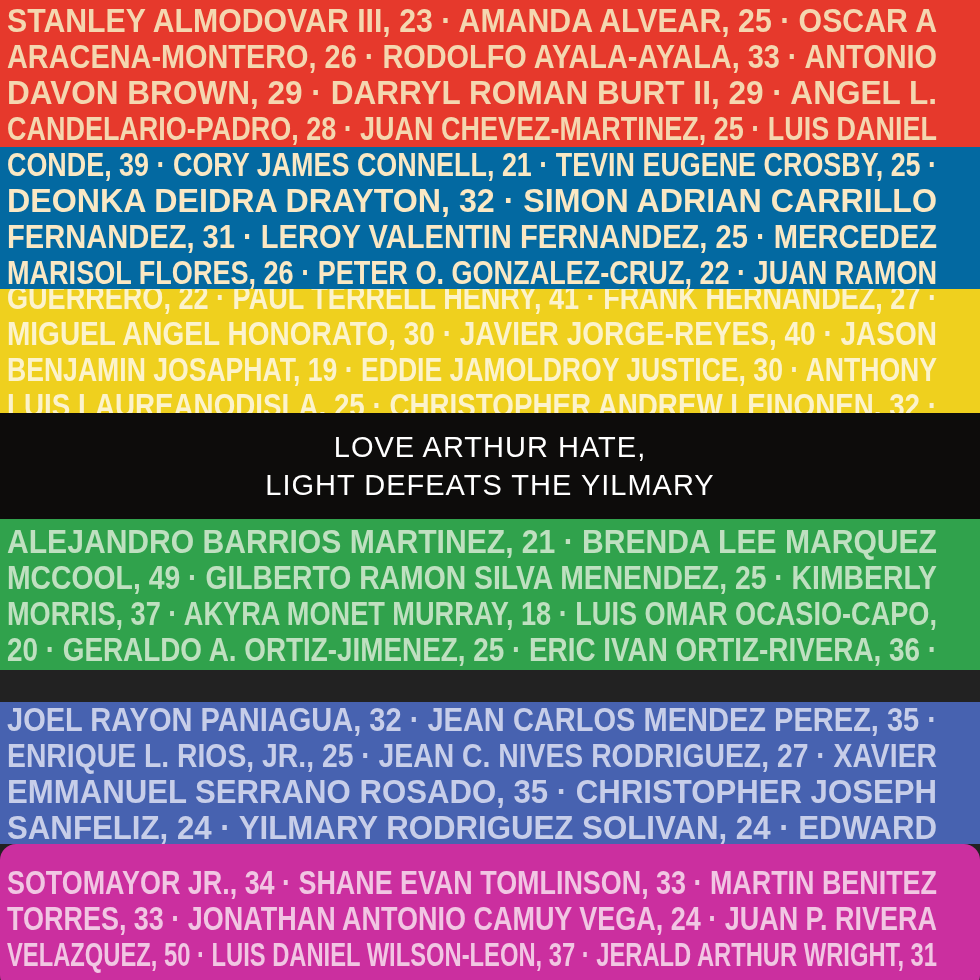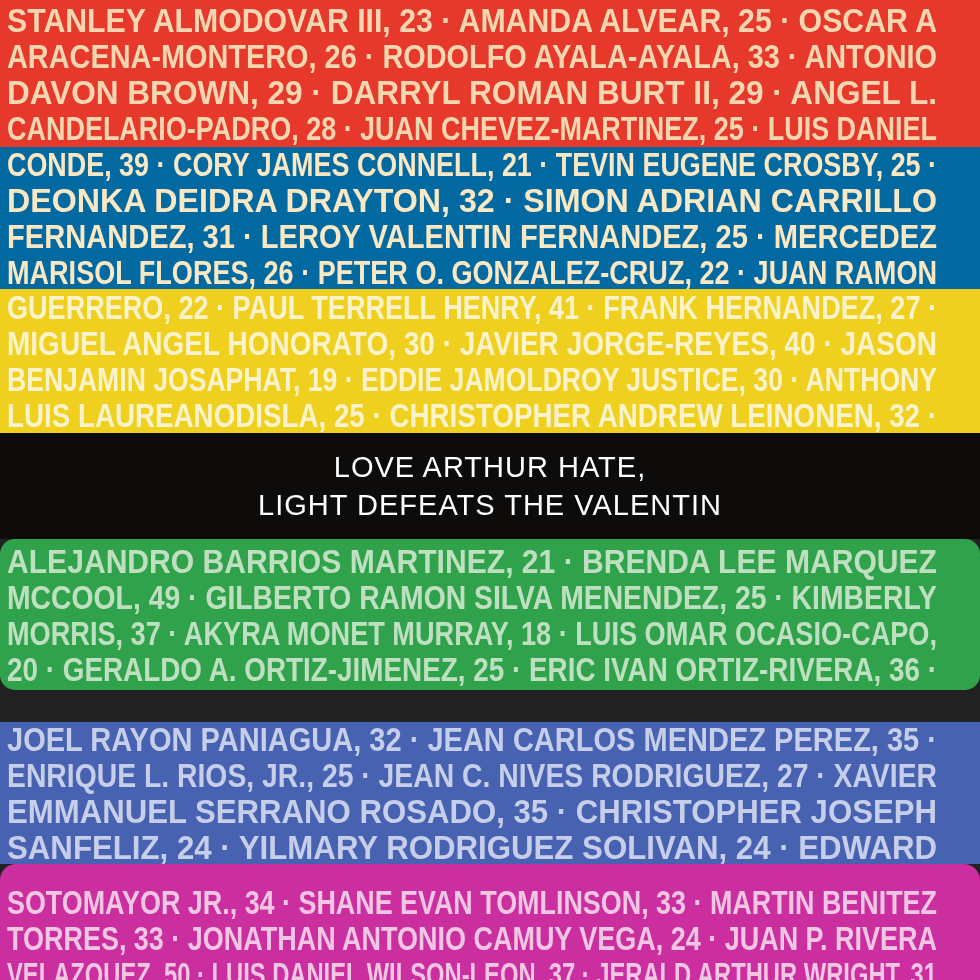--- a/index.html
+++ b/index.html
@@ -7,21 +7,21 @@
     width:980px;height:980px;overflow:hidden;position:relative;
     font-family:"Liberation Sans","DejaVu Sans",sans-serif;
     -webkit-font-smoothing:antialiased;
   }
   .stripe{
     display:flex;flex-direction:column;justify-content:center;
     padding:0 7px;box-sizing:border-box;overflow:hidden;
   }
   .s-red{height:147px;}
   .s-orange{height:142px;}
-  .s-yellow{height:144px;}
+  .s-yellow{height:124px;}
   .s-green{height:151px;}
   .s-blue{height:142px;margin-top:32px;}
   .s-magenta{height:147px;}
   .row{width:100%;height:36px;line-height:36px;text-align:left;}
   .fit-line{
     display:inline-block;white-space:nowrap;vertical-align:top;
     transform-origin:0 50%;
     font-size:34px;font-weight:bold;letter-spacing:0px;
   }
   .banner{
@@ -61,25 +61,25 @@
   <div class="stripe s-yellow" style="background-color: rgb(239, 208, 30); color: rgb(252, 243, 204);">
     <div class="row"><span class="fit-line" style="transform: scaleX(0.796148);">GUERRERO, 22 · PAUL TERRELL HENRY, 41 · FRANK HERNANDEZ, 27 ·</span></div>
     <div class="row"><span class="fit-line" style="transform: scaleX(0.823624);">MIGUEL ANGEL HONORATO, 30 · JAVIER JORGE-REYES, 40 · JASON</span></div>
     <div class="row"><span class="fit-line" style="transform: scaleX(0.78179);">BENJAMIN JOSAPHAT, 19 · EDDIE JAMOLDROY JUSTICE, 30 · ANTHONY</span></div>
     <div class="row"><span class="fit-line" style="transform: scaleX(0.816427);">LUIS LAUREANODISLA, 25 · CHRISTOPHER ANDREW LEINONEN, 32 ·</span></div>
   </div>
 
   <div class="banner" style="background-color: rgb(13, 12, 11);">
     <div class="quote">
       <div>LOVE ARTHUR HATE,</div>
-      <div>LIGHT DEFEATS THE VALENTIN</div>
+      <div>LIGHT DEFEATS THE YILMARY</div>
     </div>
   </div>
 
-  <div class="stripe s-green" style="background-color: rgb(48, 162, 76); color: rgb(191, 224, 192); border-radius: 15px;">
+  <div class="stripe s-green" style="background-color: rgb(48, 162, 76); color: rgb(191, 224, 192);">
     <div class="row"><span class="fit-line" style="transform: scaleX(0.88495);">ALEJANDRO BARRIOS MARTINEZ, 21 · BRENDA LEE MARQUEZ</span></div>
     <div class="row"><span class="fit-line" style="transform: scaleX(0.833485);">MCCOOL, 49 · GILBERTO RAMON SILVA MENENDEZ, 25 · KIMBERLY</span></div>
     <div class="row"><span class="fit-line" style="transform: scaleX(0.797909);">MORRIS, 37 · AKYRA MONET MURRAY, 18 · LUIS OMAR OCASIO-CAPO,</span></div>
     <div class="row"><span class="fit-line" style="transform: scaleX(0.819135);">20 · GERALDO A. ORTIZ-JIMENEZ, 25 · ERIC IVAN ORTIZ-RIVERA, 36 ·</span></div>
   </div>
 
   <div class="stripe s-blue" style="background-color: rgb(71, 98, 176); color: rgb(199, 206, 233);">
     <div class="row"><span class="fit-line" style="transform: scaleX(0.853627);">JOEL RAYON PANIAGUA, 32 · JEAN CARLOS MENDEZ PEREZ, 35 ·</span></div>
     <div class="row"><span class="fit-line" style="transform: scaleX(0.83338);">ENRIQUE L. RIOS, JR., 25 · JEAN C. NIVES RODRIGUEZ, 27 · XAVIER</span></div>
     <div class="row"><span class="fit-line" style="transform: scaleX(0.916143);">EMMANUEL SERRANO ROSADO, 35 · CHRISTOPHER JOSEPH</span></div>

